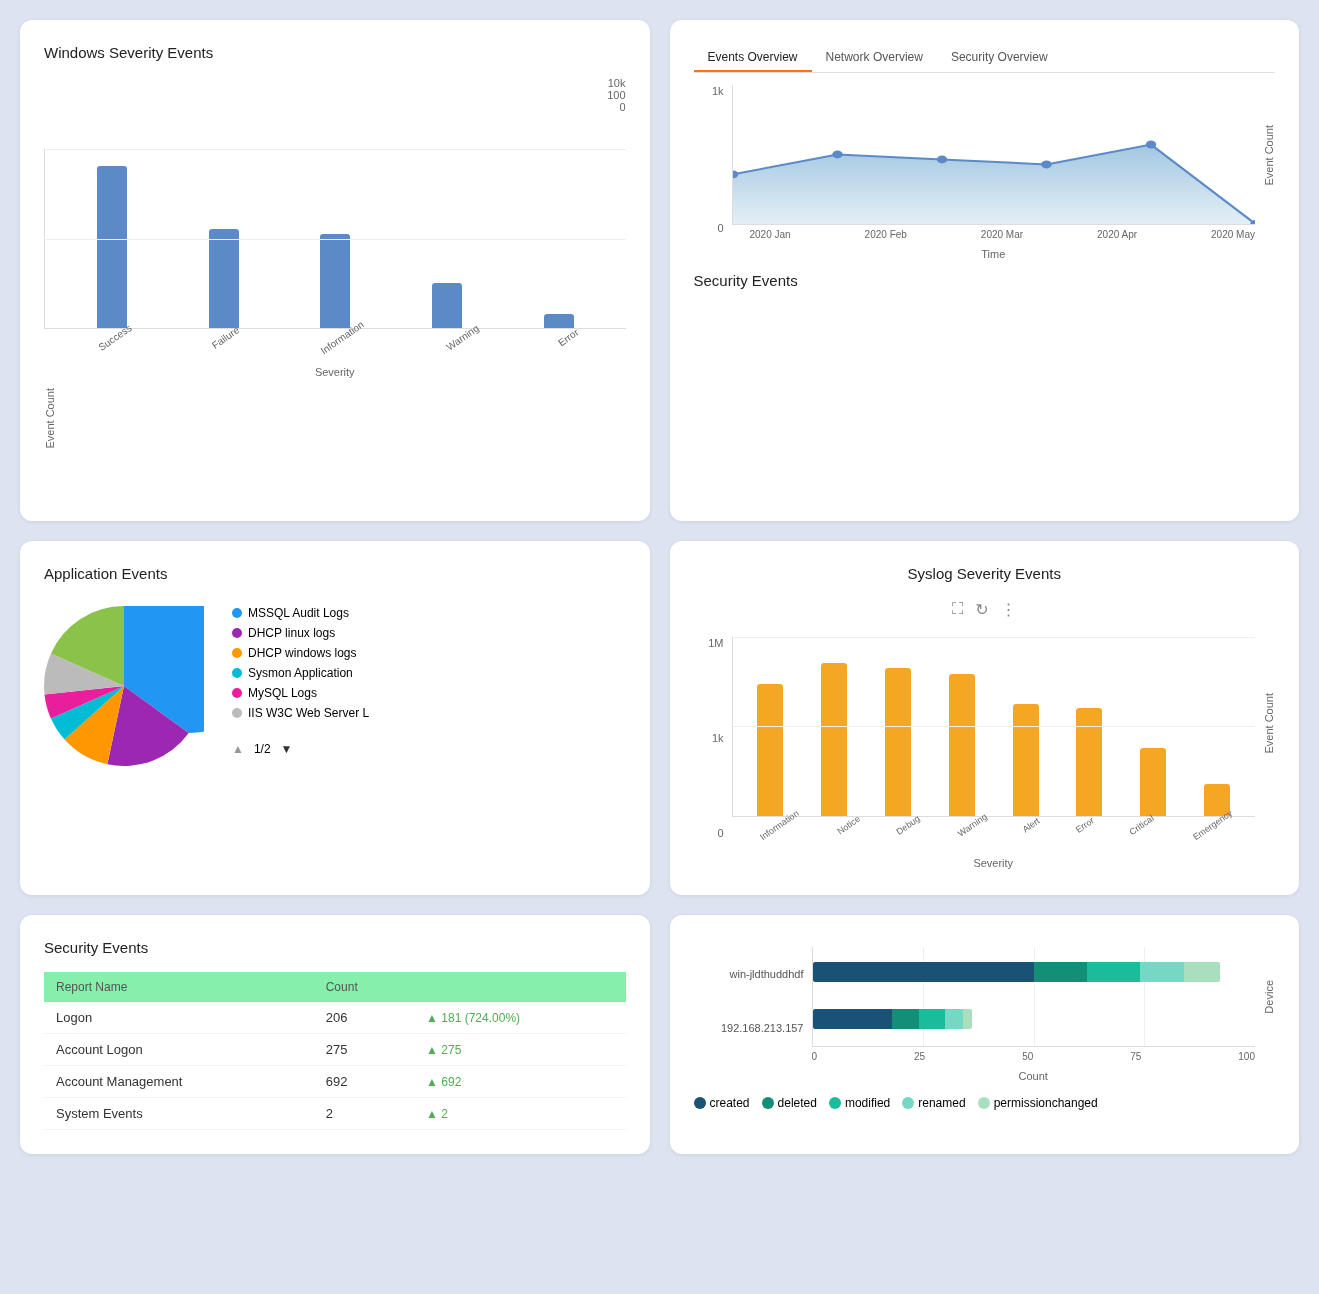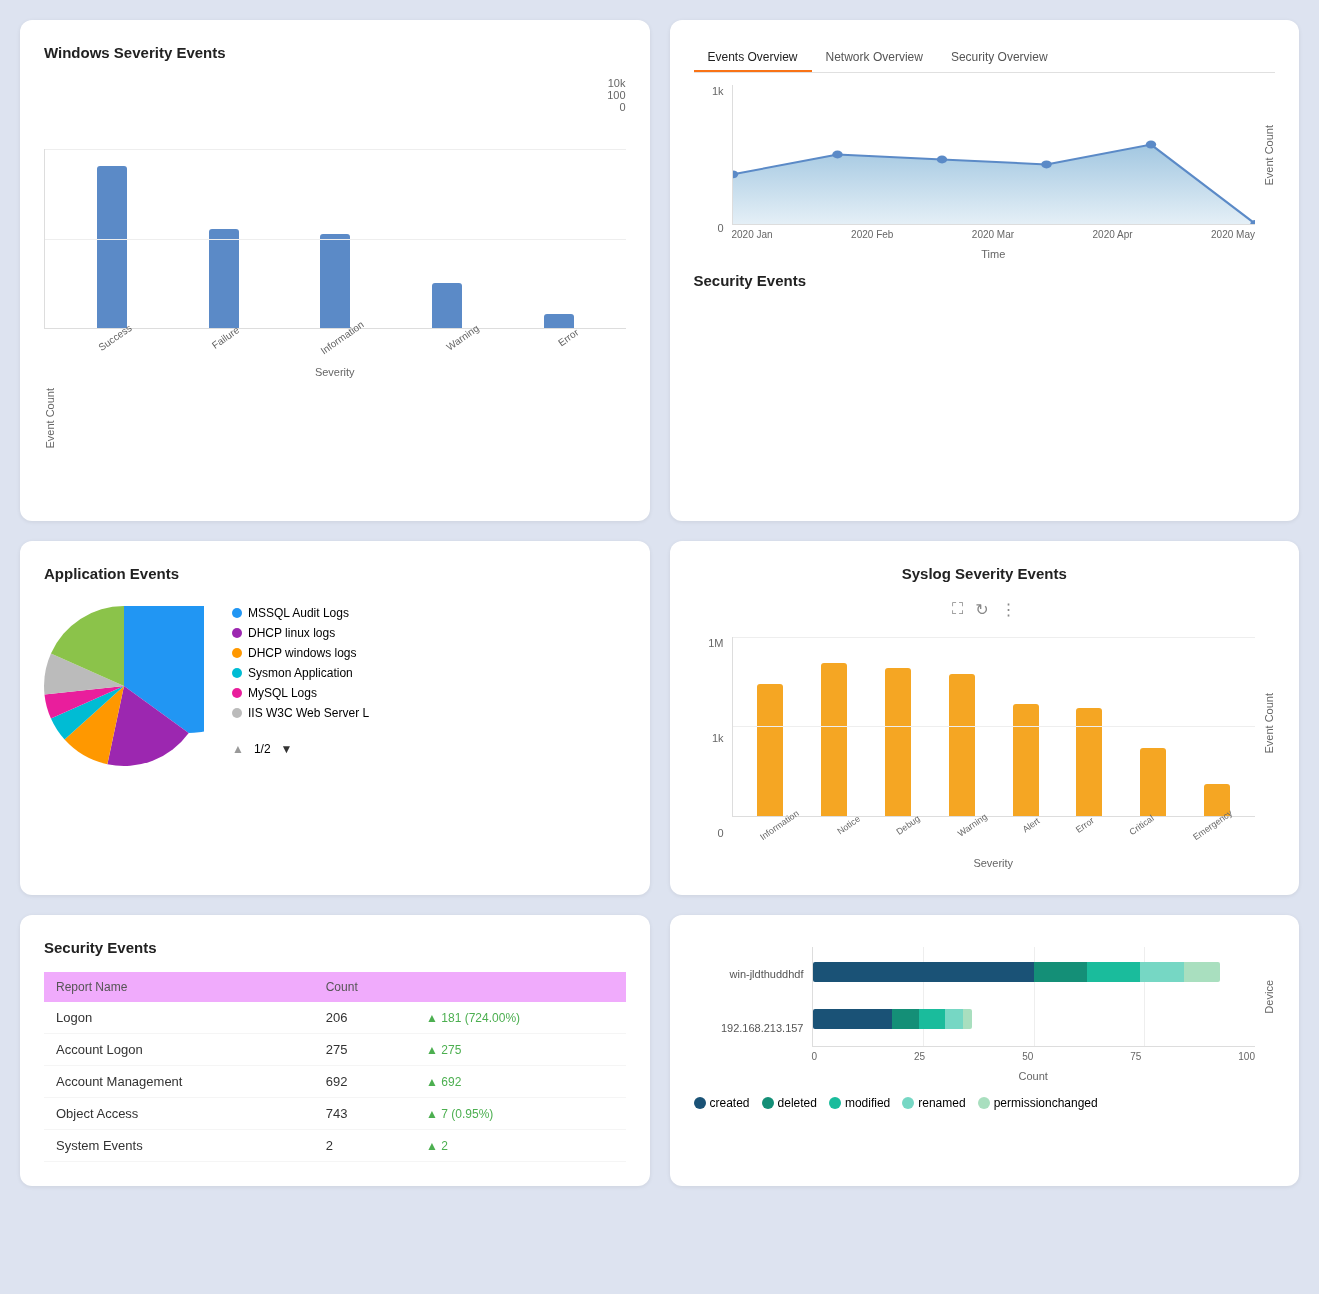--- a/index.html
+++ b/index.html
@@ -16,21 +16,21 @@
       gap: 20px;
     }
     .card {
       background: #fff;
       border-radius: 12px;
       padding: 24px;
       box-shadow: 0 1px 4px rgba(0,0,0,0.08);
     }
     .card-title {
       font-size: 15px;
-      font-weight: 700;
+      font-weight: 400;
       color: #222;
       margin-bottom: 16px;
     }
     .axis-label {
       font-size: 11px;
       color: #666;
       text-align: center;
     }
     .y-axis-label {
       font-size: 11px;
@@ -77,21 +77,21 @@
       border-radius: 50%;
       flex-shrink: 0;
     }
     
     .data-table {
       width: 100%;
       border-collapse: collapse;
       font-size: 13px;
     }
     .data-table th {
-      background: #f0abfc;
+      background: #86efac;
       padding: 8px 12px;
       text-align: left;
       font-weight: 500;
       color: #555;
       font-size: 12px;
     }
     .data-table td {
       padding: 8px 12px;
       border-bottom: 1px solid #f5f5f5;
       color: #333;
@@ -225,21 +225,21 @@
             <path d="M0,90 L80,70 L160,75 L240,80 L320,60 L400,140" fill="none" stroke="#5b8ac7" stroke-width="2"></path>
 
             <circle cx="0" cy="90" r="4" fill="#5b8ac7"></circle>
             <circle cx="80" cy="70" r="4" fill="#5b8ac7"></circle>
             <circle cx="160" cy="75" r="4" fill="#5b8ac7"></circle>
             <circle cx="240" cy="80" r="4" fill="#5b8ac7"></circle>
             <circle cx="320" cy="60" r="4" fill="#5b8ac7"></circle>
             <circle cx="400" cy="140" r="4" fill="#5b8ac7"></circle>
           </svg>
         </div>
-        <div style="display:flex; justify-content:space-between; padding:4px 0 0; font-size:10px; color:#666;">
+        <div style="display:flex; justify-content:space-between; padding:4px 0 0; font-size:10px; color:#666;margin-left:18px;">
           <span>2020 Jan</span>
           <span>2020 Feb</span>
           <span>2020 Mar</span>
           <span>2020 Apr</span>
           <span>2020 May</span>
         </div>
         <div style="text-align:center; margin-top:4px;">
           <span class="axis-label">Time</span>
         </div>
       </div>
@@ -394,25 +394,20 @@
           <td>Account Logon</td>
           <td>275</td>
           <td><span class="trend-up">▲ 275</span></td>
         </tr>
         <tr class="table-row">
           <td>Account Management</td>
           <td>692</td>
           <td><span class="trend-up">▲ 692</span></td>
         </tr>
         <tr class="table-row">
-          <td>Object Access</td>
-          <td>743</td>
-          <td><span class="trend-up">▲ 7 (0.95%)</span></td>
-        </tr>
-        <tr class="table-row">
           <td>System Events</td>
           <td>2</td>
           <td><span class="trend-up">▲ 2</span></td>
         </tr>
       </tbody>
     </table>
   </div>
 
   <div class="card">
     <div style="display:flex; align-items:stretch; gap:8px; margin-top: 8px;">

